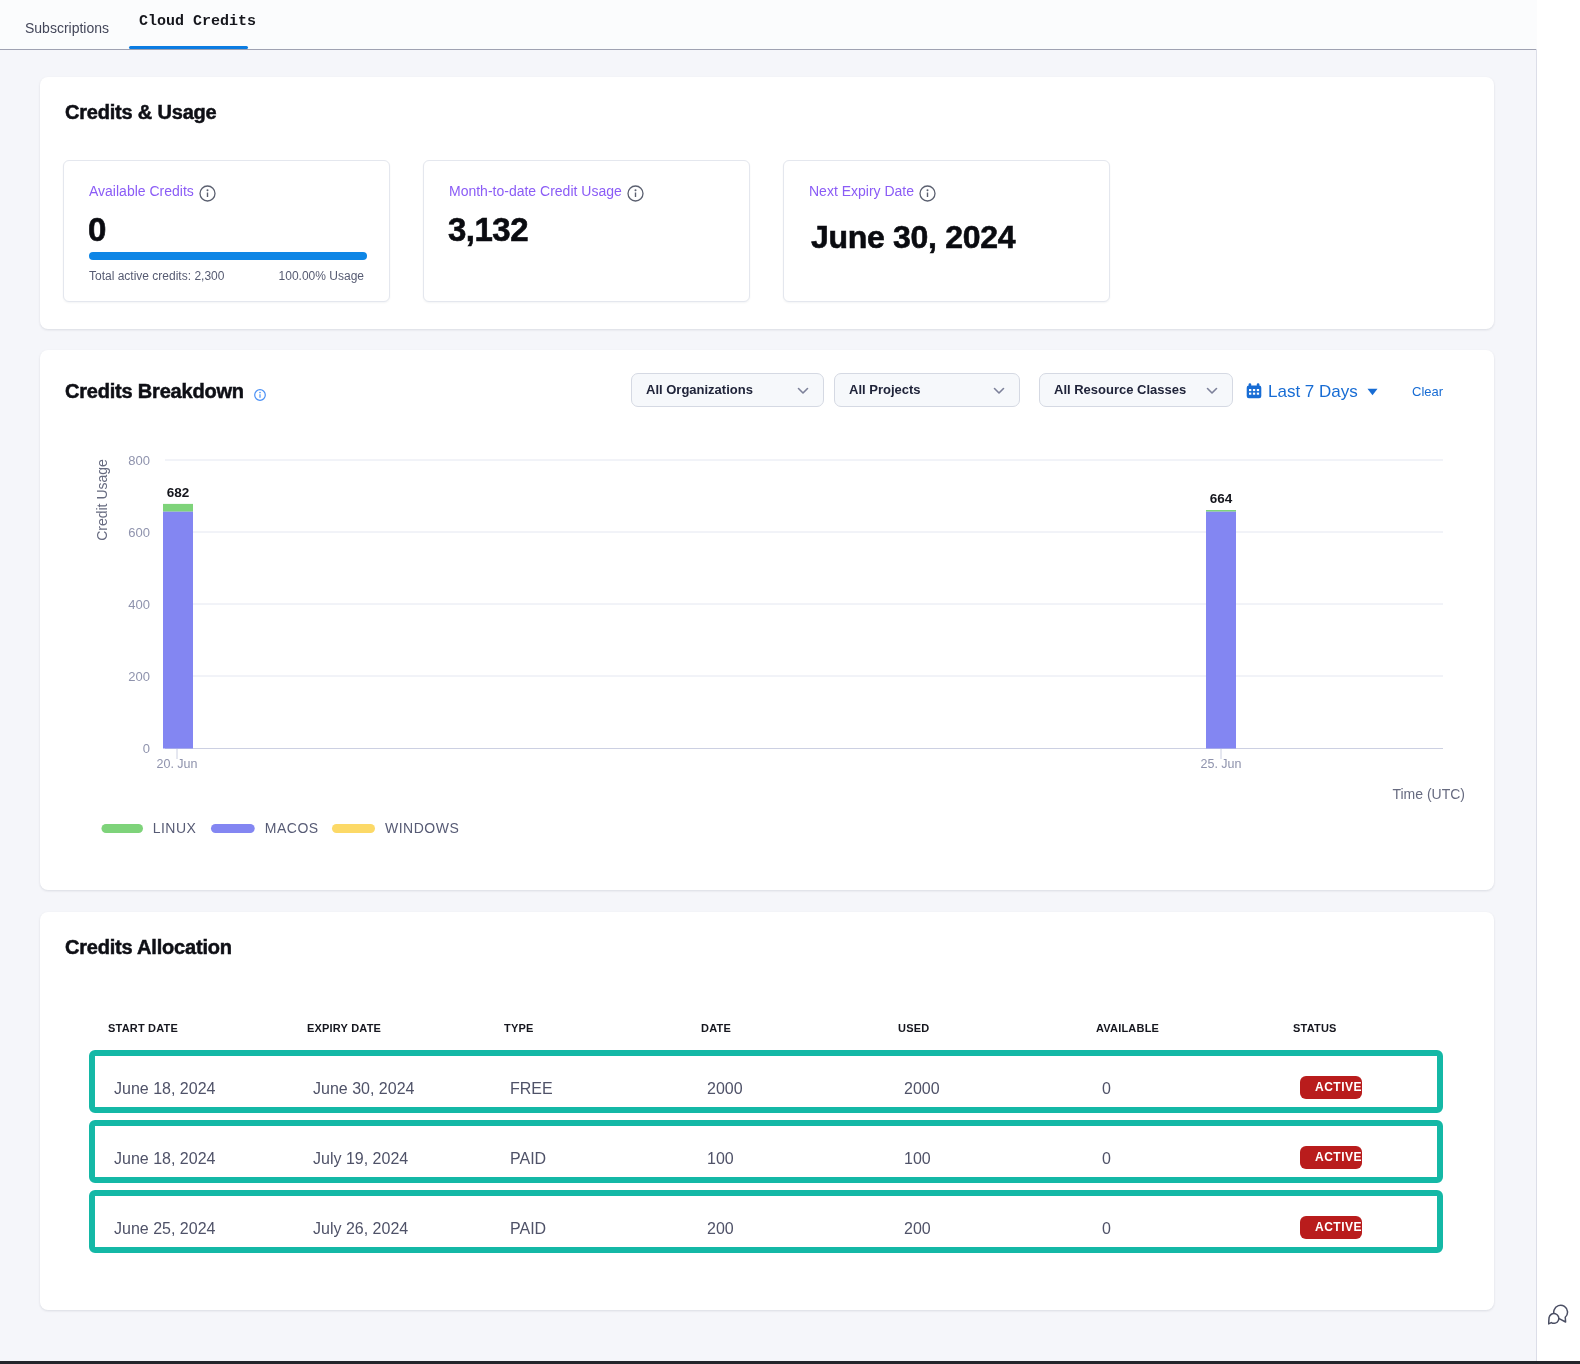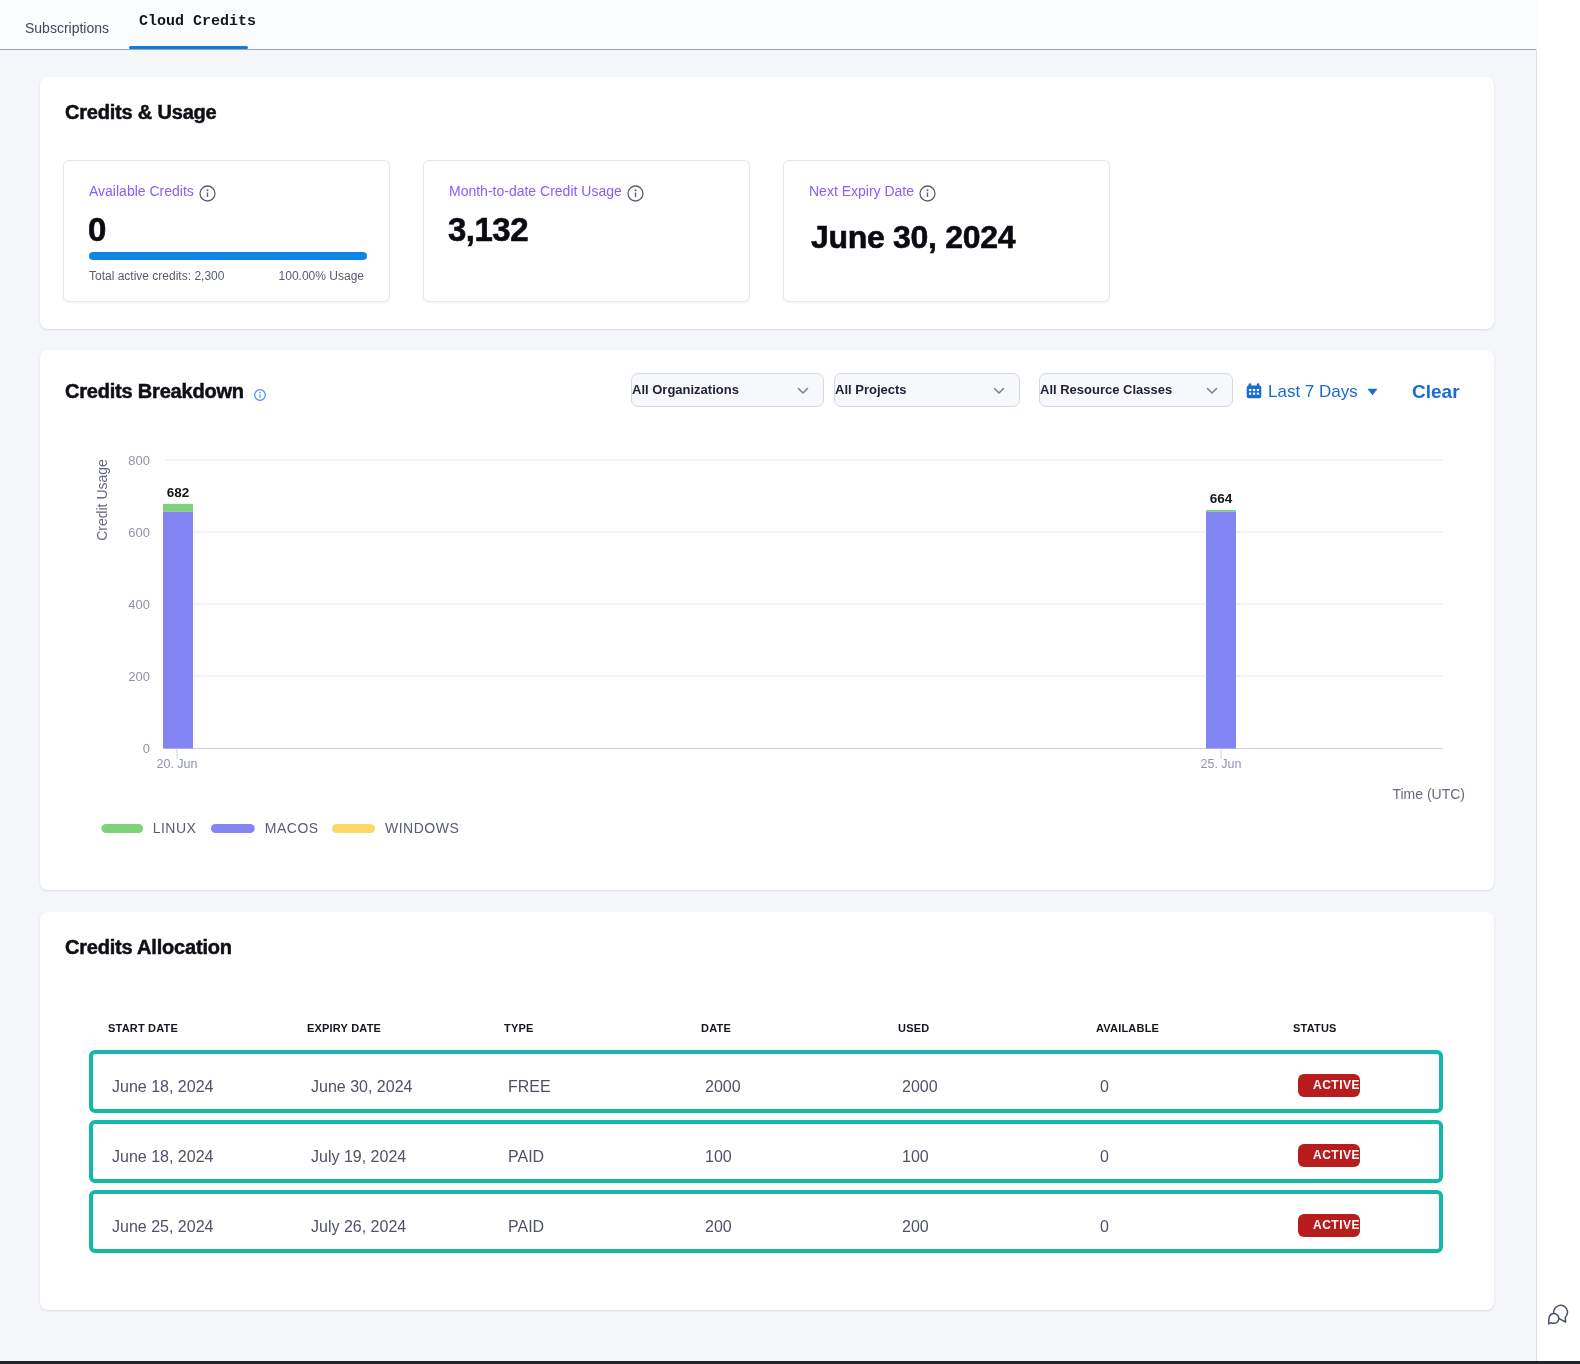--- a/index.html
+++ b/index.html
@@ -19,25 +19,25 @@
   .card h2 { position:absolute; left:25px; font-size:20px; line-height:20px; font-weight:800; color:#0e0f15; letter-spacing:-0.2px; -webkit-text-stroke:0.5px #0e0f15; }
   
   .stat { position:absolute; top:83px; width:327px; height:142px; background:#fff; border:1px solid #e4e7ee; border-radius:6px; box-shadow:0 1px 2px rgba(25,30,60,0.05); }
   .stat .title { position:absolute; left:25px; top:22px; font-size:14px; line-height:17px; color:#8b5cf6; white-space:nowrap; }
   .stat .num { position:absolute; left:24px; top:52px; font-size:33px; line-height:33px; font-weight:800; color:#0a0b10; letter-spacing:-0.5px; -webkit-text-stroke:0.6px #0a0b10; }
   .stat .date { position:absolute; left:27px; top:60px; font-size:32px; line-height:33px; font-weight:800; color:#0a0b10; letter-spacing:-0.3px; -webkit-text-stroke:0.6px #0a0b10; }
   .iicon { display:inline-block; vertical-align:-6px; margin-left:5px; }
   .pbar { position:absolute; left:25px; top:91px; width:278px; height:8px; border-radius:4px; background:#0e86e6; }
   .cap { position:absolute; top:108px; font-size:12px; line-height:14px; color:#565b72; }
   
-  .sel { position:absolute; top:23px; height:34px; background:#f6f8fb; border:1px solid #d5d9e3; border-radius:7px; font-size:13px; font-weight:700; color:#20243a; line-height:32px; }
+  .sel { position:absolute; top:23px; height:34px; background:#f6f8fb; border:1px solid #d5d9e3; border-radius:7px; font-size:13px; font-weight:700; color:#20243a; line-height:32px; padding-left:14px; }
   .chev { position:absolute; right:14px; top:13px; } .chev svg { display:block; }
   
   .thead { position:absolute; font-size:11px; line-height:14px; font-weight:700; color:#15161e; letter-spacing:0.2px; }
-  .trow { position:absolute; left:49px; width:1354px; height:63px; background:#fff; border:4px solid #14b8a6; border-radius:6px; }
+  .trow { position:absolute; left:49px; width:1354px; height:63px; background:#fff; border:6px solid #14b8a6; border-radius:6px; }
   .tcell { position:absolute; top:22px; font-size:16px; line-height:21px; color:#4f5268; white-space:nowrap; }
   .badge { position:absolute; left:1205px; top:20px; width:62px; height:23px; background:#b91c1c; border-radius:6px; color:#fff; font-size:12px; font-weight:700; letter-spacing:0.5px; text-align:right; line-height:23px; }
   .botbar { position:absolute; left:0; top:1361px; width:1580px; height:3px; background:#24252b; }
 </style>
 </head>
 <body>
   <div class="tabbar"></div>
   <div class="tab-sub">Subscriptions</div>
   <div class="tab-cc">Cloud Credits</div>
   <div class="tab-underline"></div>
@@ -110,21 +110,21 @@
           <rect x="10.8" y="9.6" width="2.3" height="2.1"></rect>
         </g>
       </svg>
     </div>
     <div class="abs" style="left:1228px; top:33px; font-size:17px; line-height:17px; color:#176cd4;">Last 7 Days</div>
     <div class="abs" style="left:1327px; top:38px; line-height:0;">
       <svg width="11" height="8" viewBox="0 0 11 8">
         <path d="M0.5 0.8 L10.5 0.8 L5.5 7.2 Z" fill="#176cd4"></path>
       </svg>
     </div>
-    <div class="abs" style="left:1372px; top:33px; font-size:19px; line-height:17px; font-weight:700; color:#176cd4;">Clear</div>
+    <div class="abs" style="left:1372px; top:33px; font-size:13px; line-height:17px; font-weight:400; color:#176cd4;">Clear</div>
     <svg class="abs" style="left:20px; top:90px;" width="1420" height="410" viewBox="0 0 1420 410">
 
       <g stroke="#e4e7f1" stroke-width="1">
         <line x1="105" y1="20" x2="1383" y2="20"></line>
         <line x1="105" y1="92" x2="1383" y2="92"></line>
         <line x1="105" y1="164" x2="1383" y2="164"></line>
         <line x1="105" y1="236" x2="1383" y2="236"></line>
       </g>
       <line x1="105" y1="308.5" x2="1383" y2="308.5" stroke="#ccd0e2" stroke-width="1.2"></line>
 

